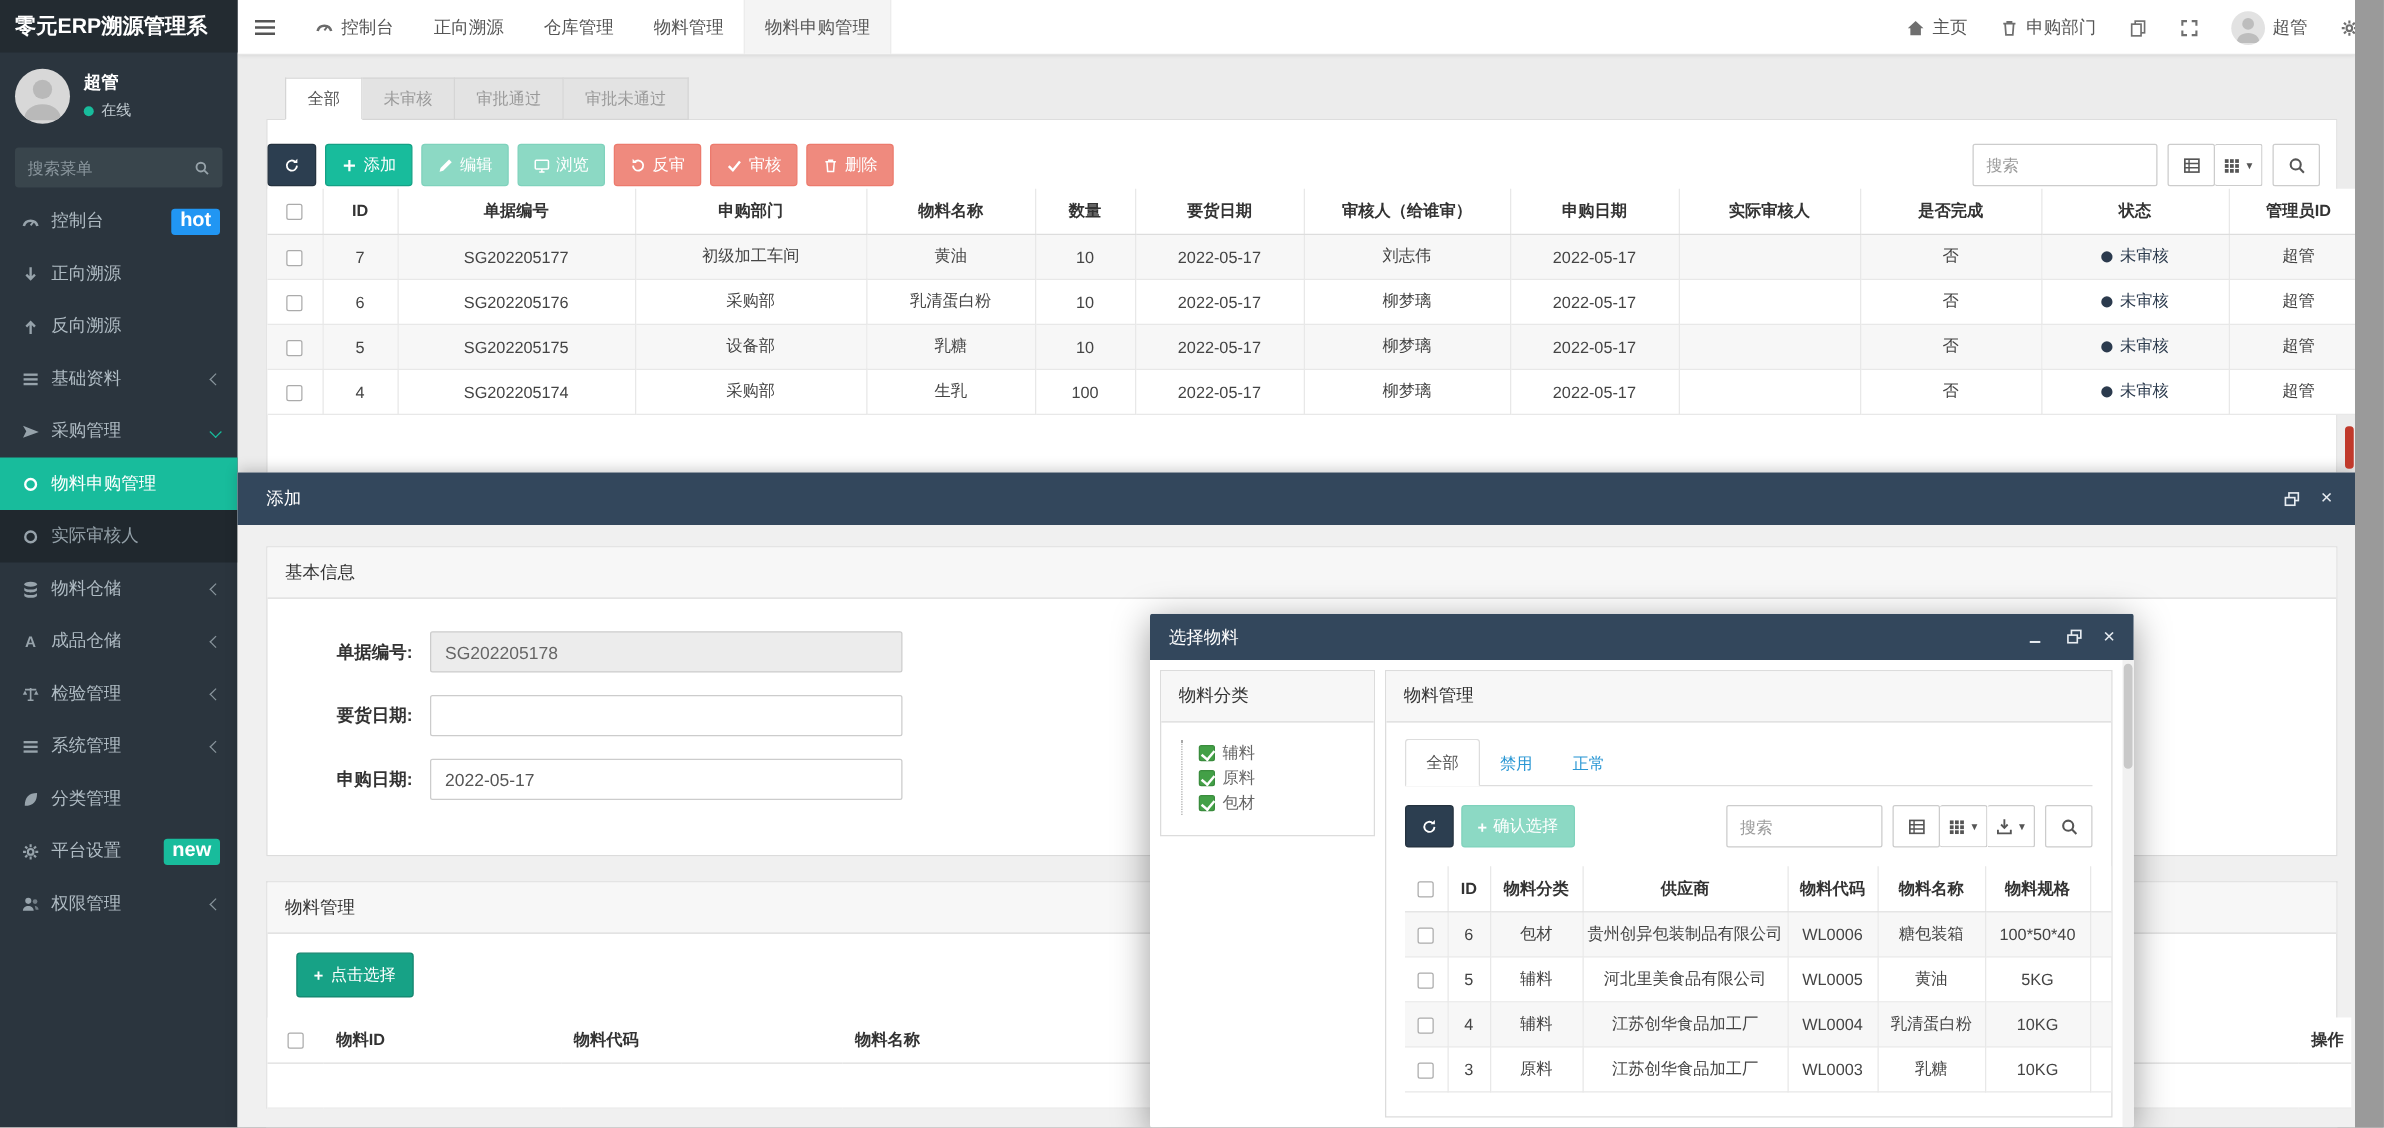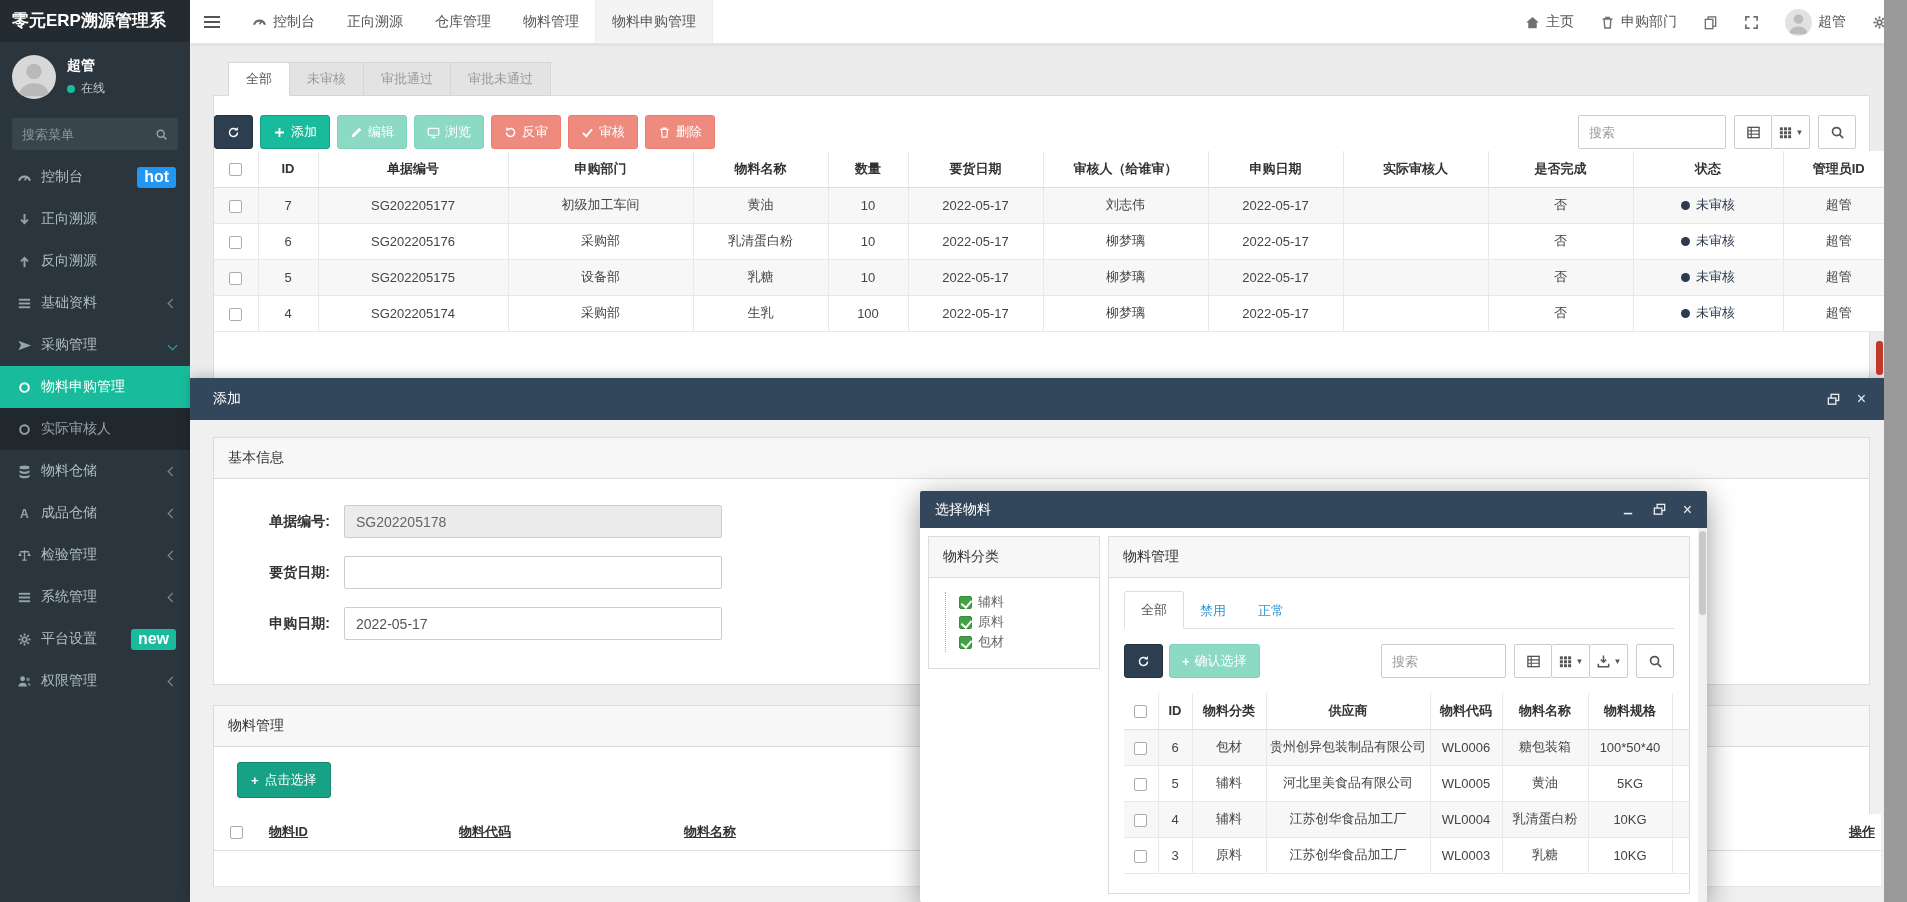--- a/index.html
+++ b/index.html
@@ -94,21 +94,21 @@
   .panel-heading { background:#f7f7f7; border-bottom:1px solid #dcdcdc; padding:11px 14px; font-size:14px; color:#333; }
   .panel-body { padding:12px 0 26px; }
   .form-row { display:flex; align-items:center; margin:14px 0 18px; }
   .form-row label { width:130px; text-align:right; padding-right:14px; font-size:14px; color:#333; font-weight:bold; }
   .form-row input { width:378px; height:33px; border:1px solid #ccc; border-radius:2px; padding:0 11px; font-size:14px; color:#555; outline:none; background:#fff; }
   .form-row input.disabled { background:#ececec; color:#666; }
   .mat-section { margin-top:20px; border-bottom:none; }
   .mat-body { padding:15px 0 0; }
   .btn-solid-green { display:inline-flex; align-items:center; gap:6px; background:#17a286; border:1px solid #13846d; color:#fff; font-size:13px; padding:8px 13px; border-radius:3px; margin-left:23px; cursor:pointer; }
   .bottom-grid { width:100%; margin-top:16px; }
-  .bottom-grid th { text-align:left; padding-left:10px; height:42px; border-left:none !important; border-right:none !important; border-top:1px solid #e8e8e8;text-decoration:underline; }
+  .bottom-grid th { text-align:left; padding-left:10px; height:42px; border-left:none !important; border-right:none !important; border-top:1px solid #e8e8e8; }
   .bottom-grid td { height:42px; border-left:none !important; border-right:none !important; }
   .bottom-grid th:first-child { text-align:center; padding-left:0; }
 
   
   .modal { position:absolute; left:920px; top:491px; width:787px; bottom:0; background:#fff; z-index:30; box-shadow:0 6px 30px rgba(0,0,0,.4); border-radius:2px; overflow:hidden; }
   .modal-header { height:37px; background:#33475c; color:#fff; display:flex; align-items:center; padding:0 15px; font-size:14px; }
   .modal-body { position:absolute; left:0; right:9px; top:37px; bottom:0; padding:8px; display:flex; gap:8px; overflow:hidden;border-radius:18px; }
   .modal-scrollbar { position:absolute; right:0; top:37px; bottom:0; width:9px; background:#f1f1f1; }
   .modal-scrollbar .thumb { position:absolute; top:3px; left:1px; width:7px; height:84px; border-radius:4px; background:#c9c9c9; cursor:pointer; }
   .cat-panel { width:172px; flex:none; align-self:flex-start; }
@@ -284,20 +284,30 @@
                 <g fill="currentColor">
                   <rect x="2" y="3" width="12" height="2"></rect>
                   <rect x="2" y="7" width="12" height="2"></rect>
                   <rect x="2" y="11" width="12" height="2"></rect>
                 </g>
               </svg>
             </span>
           </span>
           <span>系统管理</span>
           <span class="chev left"></span>
+        </div>
+        <div class="menu-item">
+          <span class="mi-icon">
+            <span class="svgi fs15">
+              <svg viewBox="0 0 16 16">
+                <path d="M13.5 2.5C6.5 2.5 3 6 3 13.5 10.5 13.5 13.5 9.5 13.5 2.5z" fill="currentColor"></path>
+              </svg>
+            </span>
+          </span>
+          <span>分类管理</span>
         </div>
         <div class="menu-item">
           <span class="mi-icon">
             <span class="svgi fs15">
               <svg viewBox="0 0 16 16">
                 <circle cx="8" cy="8" r="2.4" fill="none" stroke="currentColor" stroke-width="1.8"></circle>
                 <g stroke="currentColor" stroke-width="1.8">
                   <line x1="8" y1="1.5" x2="8" y2="4"></line>
                   <line x1="8" y1="12" x2="8" y2="14.5"></line>
                   <line x1="1.5" y1="8" x2="4" y2="8"></line>

